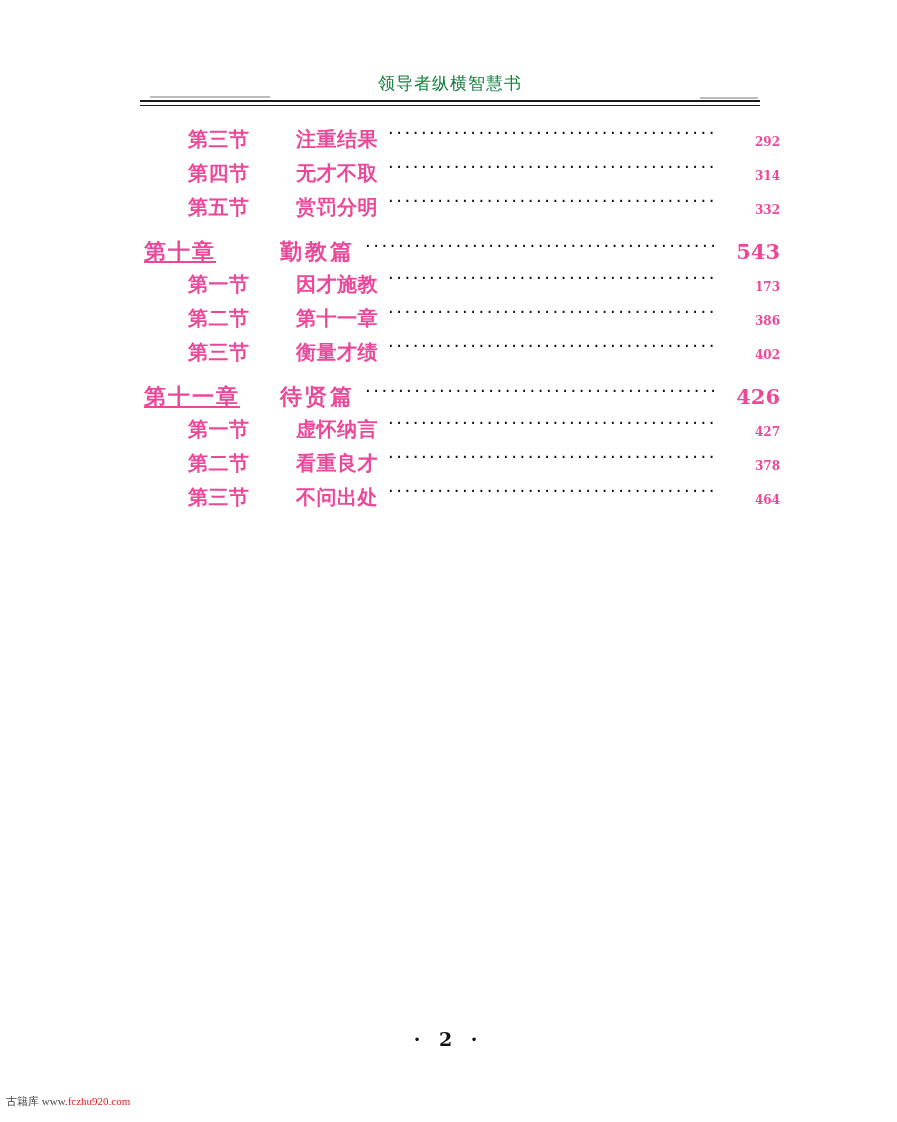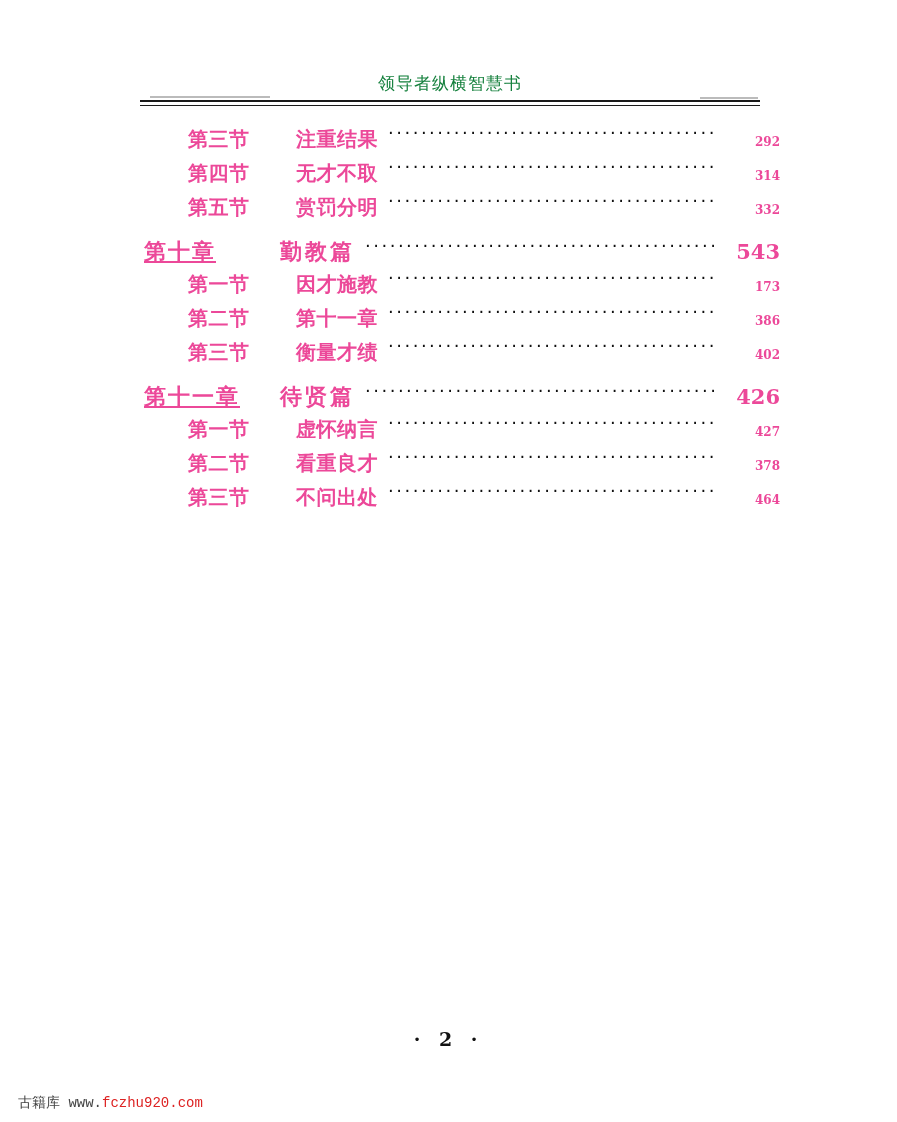--- a/index.html
+++ b/index.html
@@ -129,25 +129,25 @@
     width: 897px;
     text-align: center;
     font-family: "DejaVu Serif", serif;
     font-size: 19px;
     font-weight: bold;
     color: #111;
     letter-spacing: 6px;
   }
   .watermark {
     position: absolute;
-    left: 18px;
+    left: 6px;
     top: 1094px;
-    font-size: 14px;
+    font-size: 11px;
     color: #444;
-    font-family: Liberation Mono, monospace;
+    font-family: Liberation Serif, serif;
     white-space: nowrap;
   }
   .watermark .wm-url {
     color: #d22;
   }
   .scan-noise {
     position: absolute;
     background: #777;
     opacity: 0.5;
   }

